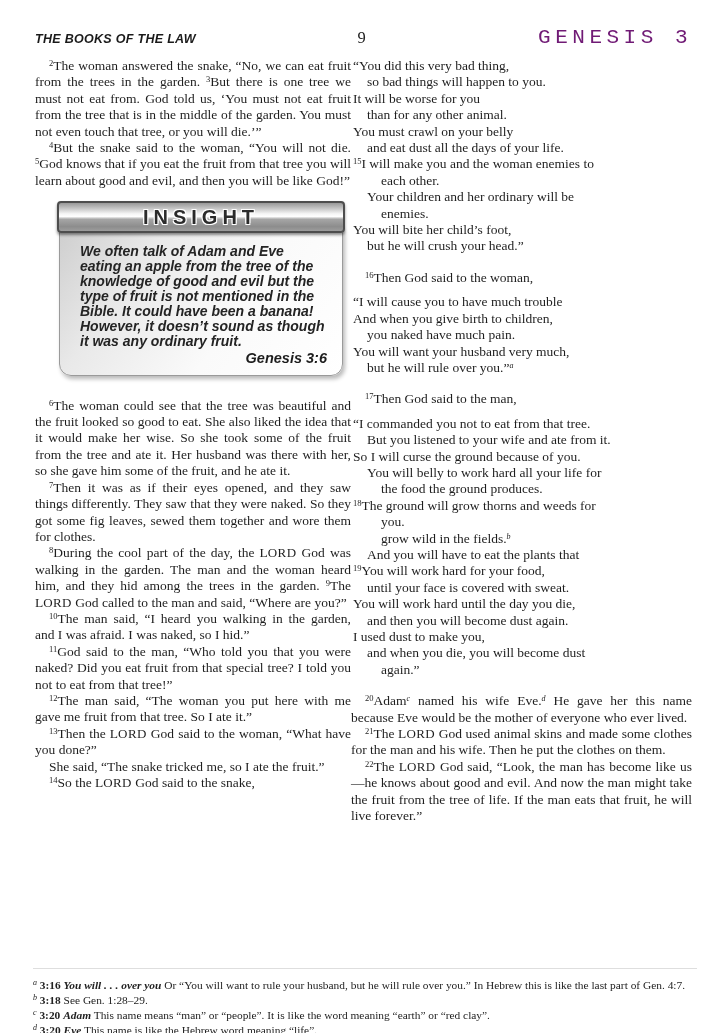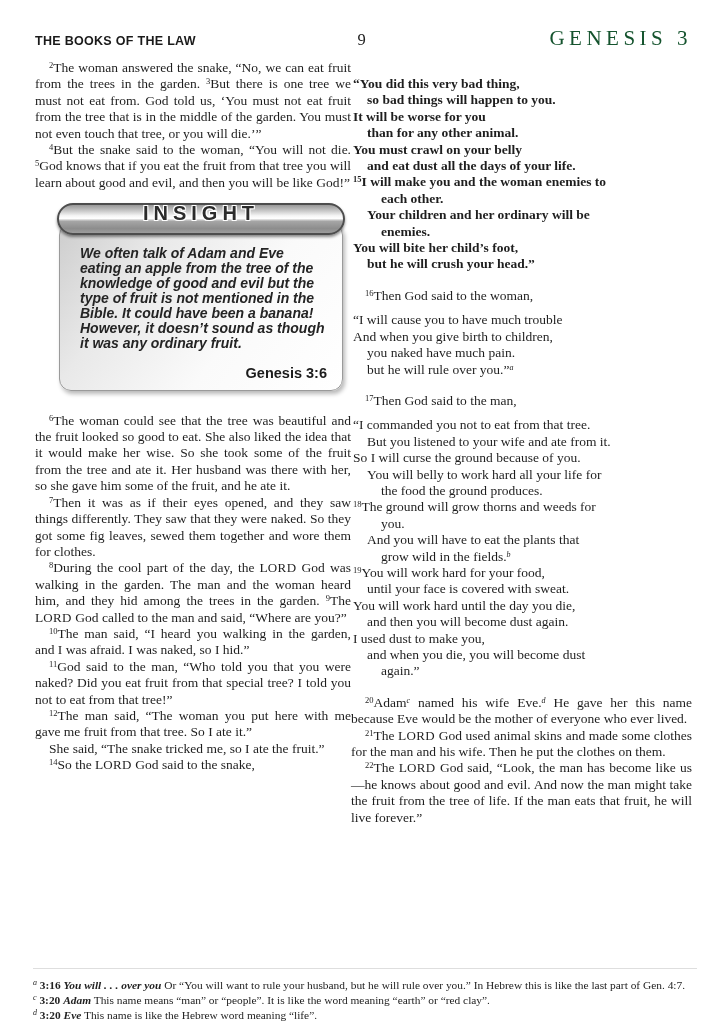--- a/index.html
+++ b/index.html
@@ -5,67 +5,67 @@
   html,body{margin:0;padding:0;}
   body{
     width:720px;height:1033px;background:#ffffff;position:relative;overflow:hidden;
     font-family:"Liberation Serif",serif;color:#1e1e1e;
     -webkit-font-smoothing:antialiased;
   }
   .page{padding:26px 28px 0 35px;position:relative;}
 
   
   .pageheader{display:flex;align-items:baseline;margin-bottom:9px;}
-  .run-left{flex:1;font-family:"Liberation Sans",sans-serif;font-weight:bold;
+  .run-left{flex:1;font-family:"Liberation Sans",sans-serif;font-weight:bold;font-style:italic;
     font-size:12.5px;letter-spacing:0.3px;color:#1a1a1a;}
   .pagenum{flex:0 0 auto;font-size:16.5px;transform:translateX(-2px);}
-  .run-right{flex:1;text-align:right;font-size:21px;letter-spacing:4.5px;color:#14532d;}
+  .run-right{flex:1;text-align:right;font-size:21px;letter-spacing:4.5px;color:#701a75;font-family:Liberation Mono, monospace;}
 
   
   .columns{display:flex;}
   .col{font-size:13.5px;line-height:16.4px;}
   .col.left{width:316px;flex:0 0 316px;}
   .col.right{flex:1;}
   p.bible{margin:0;text-indent:14px;text-align:justify;}
   sup.v{font-size:8.5px;vertical-align:4px;line-height:0;letter-spacing:0;}
   sup.fn{font-size:8px;font-style:italic;vertical-align:4px;line-height:0;}
   .lord-sc{font-size:13px;letter-spacing:0.4px;}
 
   
   .poem{margin:8px 0 15px 0;padding-left:2px;}
-  [data-list] > .poem:first-child{margin-top:16px;font-weight:bold;}
+  [data-list] > .poem:first-child{margin-top:0;}
   .pline{text-align:left;}
   .pline.i1{padding-left:14px;}
   .pline.i2{padding-left:28px;}
 
   
   .insight{margin:12px 6px 22px 22px;position:relative;}
   .pill{
-    position:relative;z-index:2;height:28px;border-radius:16px;
+    position:relative;z-index:2;height:28px;border-radius:4px;
     border:2px solid #4d4d4d;
     background:linear-gradient(180deg,#989898 0%,#c6c6c6 20%,#f4f4f4 38%,#ffffff 48%,#a6a6a6 58%,#8d8d8d 84%,#9c9c9c 100%);
-    display:flex;align-items:flex-start;justify-content:center;
+    display:flex;align-items:center;justify-content:center;
     box-shadow:0 2px 3px rgba(0,0,0,0.45);
   }
   .pill .ititle{
     font-family:"Liberation Sans",sans-serif;font-weight:bold;font-size:20px;
     letter-spacing:5px;color:#2b2b2b;
     text-shadow:-1px -1px 0 #fff,1px -1px 0 #fff,-1px 1px 0 #fff,1px 1px 0 #fff;
   }
   .ibody{
     position:relative;z-index:1;margin:-12px 2px 0 2px;border-radius:12px;
     border:1px solid #9a9a9a;
     background:linear-gradient(125deg,#cdcdcd 0%,#e9e9e9 28%,#fafafa 62%,#ffffff 100%);
     box-shadow:2px 3px 4px rgba(0,0,0,0.28);
     padding:22px 15px 8px 20px;
   }
   .itext{font-family:"Liberation Sans",sans-serif;font-style:italic;font-weight:bold;
     font-size:14px;line-height:15px;color:#242424;}
-  .iref{font-family:"Liberation Sans",sans-serif;font-weight:bold;
-    font-size:14.5px;text-align:right;margin-top:14px;color:#1c1c1c;}
+  .iref{font-family:"Liberation Sans",sans-serif;font-style:italic;font-weight:bold;
+    font-size:14.5px;text-align:right;margin-top:1px;color:#1c1c1c;}
 
   
   .footnotes{position:absolute;left:33px;right:23px;top:968px;}
   .fnrule{border-top:1px solid #dedede;margin-bottom:9px;}
   .fnline{margin:0;font-size:11.4px;line-height:15px;color:#222;}
   .fnline b.ref{font-weight:bold;}
   .fnline .lemma{font-weight:bold;font-style:italic;}
 </style>
 </head>
 <body>
@@ -95,20 +95,21 @@
         </div>
       </div>
 
       <div data-list="left_column.after_insight">
           <p class="bible"><sup class="v">6</sup>The woman could see that the tree was beautiful and the fruit looked so good to eat. She also liked the idea that it would make her wise. So she took some of the fruit from the tree and ate it. Her husband was there with her, so she gave him some of the fruit, and he ate it.</p>
           <p class="bible"><sup class="v">7</sup>Then it was as if their eyes opened, and they saw things differently. They saw that they were naked. So they got some fig leaves, sewed them together and wore them for clothes.</p>
           <p class="bible"><sup class="v">8</sup>During the cool part of the day, the L<span class="lord-sc">ORD</span> God was walking in the garden. The man and the woman heard him, and they hid among the trees in the garden. <sup class="v">9</sup>The L<span class="lord-sc">ORD</span> God called to the man and said, “Where are you?”</p>
           <p class="bible"><sup class="v">10</sup>The man said, “I heard you walking in the garden, and I was afraid. I was naked, so I hid.”</p>
           <p class="bible"><sup class="v">11</sup>God said to the man, “Who told you that you were naked? Did you eat fruit from that special tree? I told you not to eat from that tree!”</p>
           <p class="bible"><sup class="v">12</sup>The man said, “The woman you put here with me gave me fruit from that tree. So I ate it.”</p>
+          <p class="bible"><sup class="v">13</sup>Then the L<span class="lord-sc">ORD</span> God said to the woman, “What have you done?”</p>
           <p class="bible">She said, “The snake tricked me, so I ate the fruit.”</p>
           <p class="bible"><sup class="v">14</sup>So the L<span class="lord-sc">ORD</span> God said to the snake,</p>
         </div>
     </div>
 
     <div class="col right">
       <div data-list="right_column.blocks">
           <div class="poem">
             <div class="pline i0">“You did this very bad thing,</div>
             <div class="pline i1">so bad things will happen to you.</div>
@@ -121,50 +122,52 @@
             <div class="pline i1">Your children and her ordinary will be</div>
             <div class="pline i2">enemies.</div>
             <div class="pline i0">You will bite her child’s foot,</div>
             <div class="pline i1">but he will crush your head.”</div>
           </div>
           <p class="bible"><sup class="v">16</sup>Then God said to the woman,</p>
           <div class="poem">
             <div class="pline i0">“I will cause you to have much trouble</div>
             <div class="pline i0">And when you give birth to children,</div>
             <div class="pline i1">you naked have much pain.</div>
+            <div class="pline i0">You will want your husband very much,</div>
             <div class="pline i1">but he will rule over you.”<sup class="fn">a</sup></div>
           </div>
           <p class="bible"><sup class="v">17</sup>Then God said to the man,</p>
           <div class="poem">
             <div class="pline i0">“I commanded you not to eat from that tree.</div>
             <div class="pline i1">But you listened to your wife and ate from it.</div>
             <div class="pline i0">So I will curse the ground because of you.</div>
             <div class="pline i1">You will belly to work hard all your life for</div>
             <div class="pline i2">the food the ground produces.</div>
             <div class="pline i0"><sup class="v">18</sup>The ground will grow thorns and weeds for</div>
             <div class="pline i2">you.</div>
+            <div class="pline i2">grow wild in the fields.<sup class="fn">b</sup></div>
             <div class="pline i1">And you will have to eat the plants that</div>
-            <div class="pline i2">grow wild in the fields.<sup class="fn">b</sup></div>
             <div class="pline i0"><sup class="v">19</sup>You will work hard for your food,</div>
             <div class="pline i1">until your face is covered with sweat.</div>
             <div class="pline i0">You will work hard until the day you die,</div>
             <div class="pline i1">and then you will become dust again.</div>
             <div class="pline i0">I used dust to make you,</div>
             <div class="pline i1">and when you die, you will become dust</div>
             <div class="pline i2">again.”</div>
           </div>
           <p class="bible"><sup class="v">20</sup>Adam<sup class="fn">c</sup> named his wife Eve.<sup class="fn">d</sup> He gave her this name because Eve would be the mother of everyone who ever lived.</p>
           <p class="bible"><sup class="v">21</sup>The L<span class="lord-sc">ORD</span> God used animal skins and made some clothes for the man and his wife. Then he put the clothes on them.</p>
           <p class="bible"><sup class="v">22</sup>The L<span class="lord-sc">ORD</span> God said, “Look, the man has become like us—he knows about good and evil. And now the man might take the fruit from the tree of life. If the man eats that fruit, he will live forever.”</p>
         </div>
     </div>
   </div>
 
   <div class="footnotes">
     <div class="fnrule"></div>
     <div id="fnlist">
         <p class="fnline"><sup class="fn">a</sup> <b class="ref">3:16</b> <span class="lemma">You will . . . over you</span> Or “You will want to rule your husband, but he will rule over you.” In Hebrew this is like the last part of Gen. 4:7.</p>
+        <p class="fnline"><sup class="fn">b</sup> <b class="ref">3:18</b> See Gen. 1:28–29.</p>
         <p class="fnline"><sup class="fn">c</sup> <b class="ref">3:20</b> <span class="lemma">Adam</span> This name means “man” or “people”. It is like the word meaning “earth” or “red clay”.</p>
         <p class="fnline"><sup class="fn">d</sup> <b class="ref">3:20</b> <span class="lemma">Eve</span> This name is like the Hebrew word meaning “life”.</p>
       </div>
   </div>
 
 </div>
 
 </body></html>

